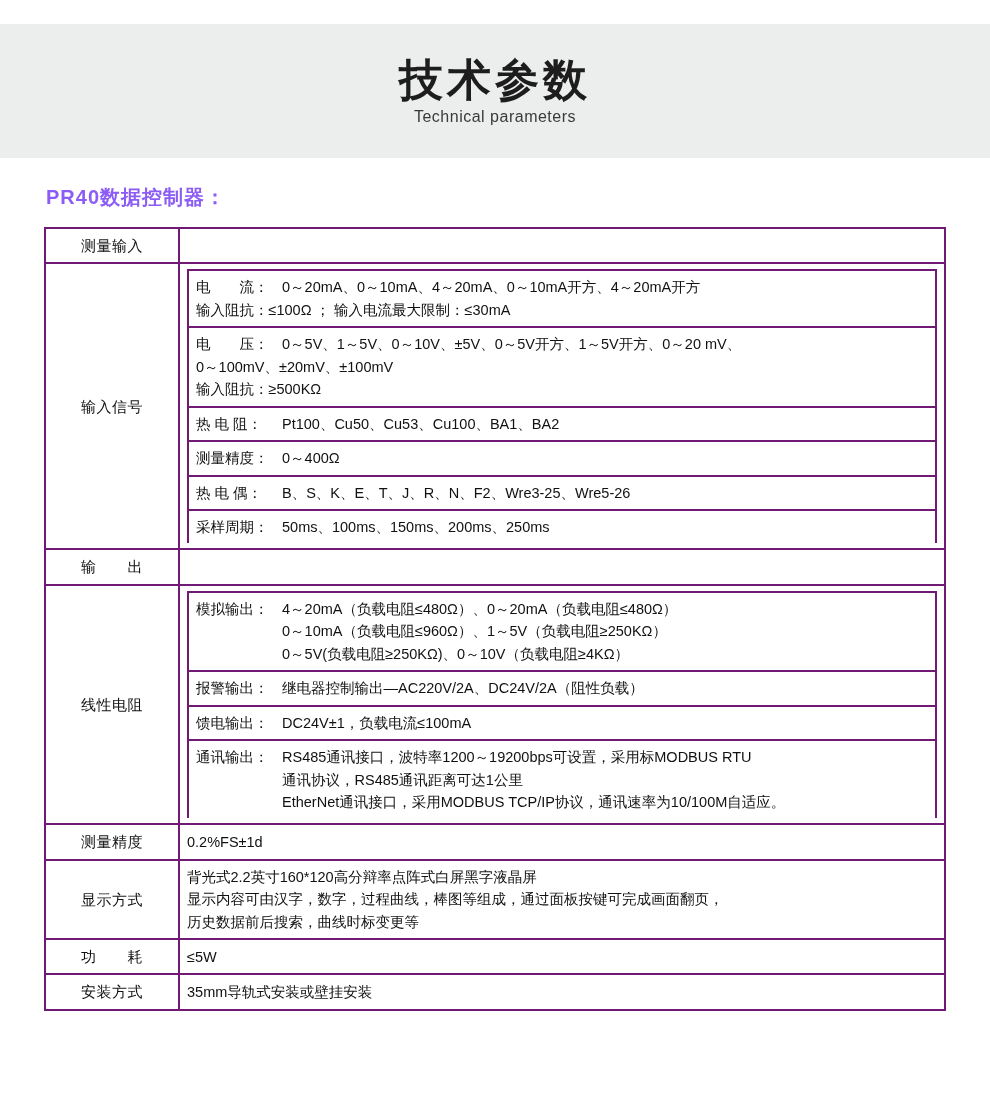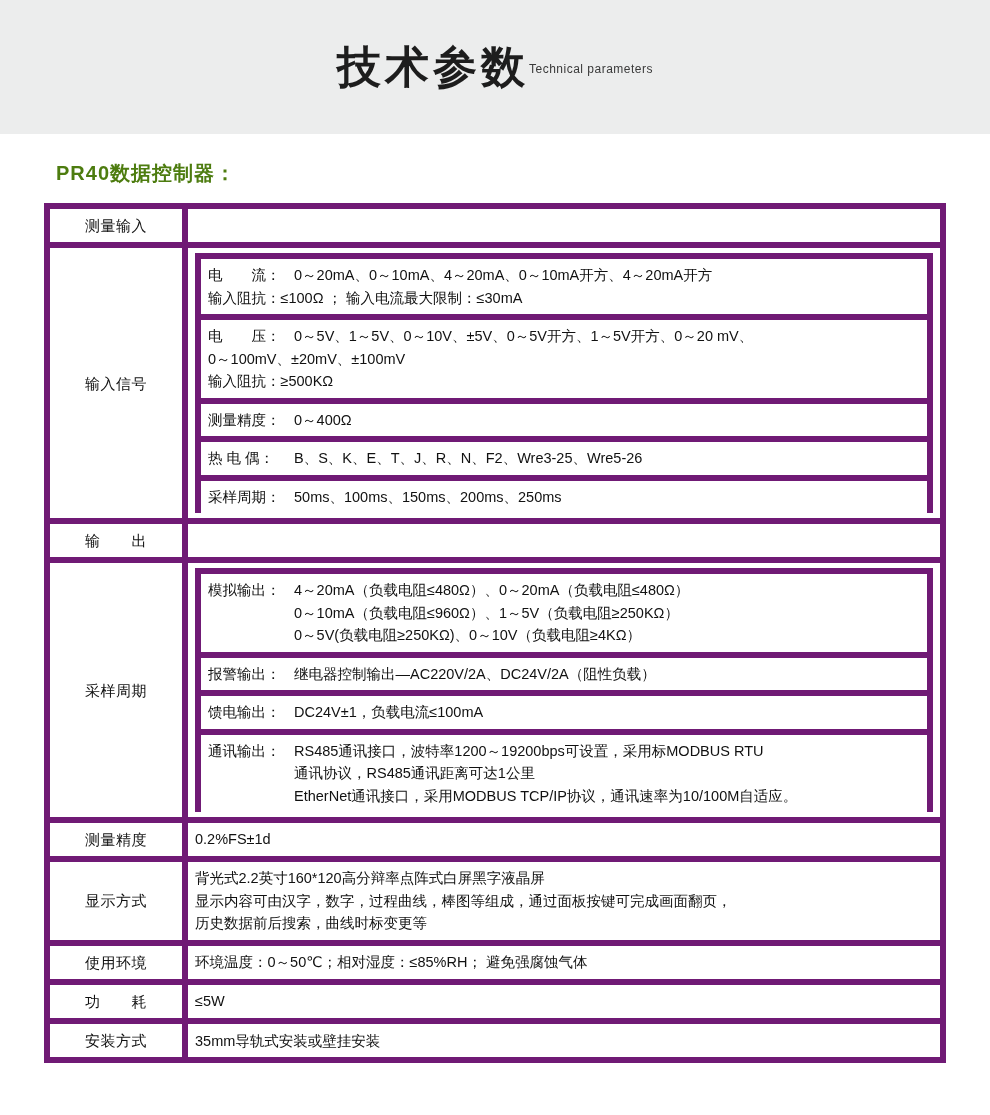--- a/index.html
+++ b/index.html
@@ -12,57 +12,59 @@
     background: #ffffff;
     font-family: "Liberation Sans", "DejaVu Sans", sans-serif;
     color: #1a1a1a;
     overflow: hidden;
   }
   .banner {
     width: 990px;
     height: 134px;
     background: #eceded;
     display: flex;
+    flex-direction: column;
     align-items: center;
     justify-content: center;
     box-sizing: border-box;
+    margin-top: 24px;
   }
   .banner-title {
     font-size: 44px;
     font-weight: bold;
     letter-spacing: 4px;
     color: #1d1d1d;
     line-height: 1.1;
   }
   .banner-sub {
-    font-size: 12px;
+    font-size: 16px;
     color: #3a3a3a;
     letter-spacing: 0.5px;
     margin-top: 4px;
   }
   .page-body {
     padding: 0 44px;
     box-sizing: border-box;
   }
   .section-title {
     font-size: 20px;
     font-weight: bold;
-    color: #4d7c0f;
-    margin: 26px 0 16px 12px;
+    color: #8b5cf6;
+    margin: 26px 0 16px 2px;
     letter-spacing: 1px;
   }
   table.spec {
     border-collapse: collapse;
     width: 902px;
     table-layout: fixed;
     font-size: 14.5px;
     color: #111;
   }
   table.spec td {
-    border: 6px solid #701a75;
+    border: 2px solid #701a75;
     padding: 5px 7px;
     vertical-align: middle;
     line-height: 1.55;
   }
   td.lbl {
     width: 118px;
     text-align: center;
     white-space: nowrap;
     font-size: 15px;
     letter-spacing: 0.5px;
@@ -145,20 +147,28 @@
                     <span class="k">电　　压：</span>
                     <span class="v">0～5V、1～5V、0～10V、±5V、0～5V开方、1～5V开方、0～20 mV、</span>
                   </div>
                   <div>0～100mV、±20mV、±100mV</div>
                   <div>输入阻抗：≥500KΩ</div>
                 </td>
               </tr>
               <tr>
                 <td>
                   <div class="rowflex">
+                    <span class="k">热 电 阻：</span>
+                    <span class="v">Pt100、Cu50、Cu53、Cu100、BA1、BA2</span>
+                  </div>
+                </td>
+              </tr>
+              <tr>
+                <td>
+                  <div class="rowflex">
                     <span class="k">测量精度：</span>
                     <span class="v">0～400Ω</span>
                   </div>
                 </td>
               </tr>
               <tr>
                 <td>
                   <div class="rowflex">
                     <span class="k">热 电 偶：</span>
                     <span class="v">B、S、K、E、T、J、R、N、F2、Wre3-25、Wre5-26</span>
@@ -177,21 +187,21 @@
           </table>
         </td>
       </tr>
 
       <tr>
         <td class="lbl">输　　出</td>
         <td class="emptycell"></td>
       </tr>
 
       <tr>
-        <td class="lbl">采样周期</td>
+        <td class="lbl">线性电阻</td>
         <td class="nested">
           <table class="inner">
             <tbody>
               <tr>
                 <td>
                   <div class="rowflex">
                     <span class="k">模拟输出：</span>
                     <span class="v">4～20mA（负载电阻≤480Ω）、0～20mA（负载电阻≤480Ω）</span>
                   </div>
                   <div class="indent">0～10mA（负载电阻≤960Ω）、1～5V（负载电阻≥250KΩ）</div>
@@ -238,24 +248,20 @@
 
       <tr>
         <td class="lbl">显示方式</td>
         <td>
           <div>背光式2.2英寸160*120高分辩率点阵式白屏黑字液晶屏</div>
           <div>显示内容可由汉字，数字，过程曲线，棒图等组成，通过面板按键可完成画面翻页，</div>
           <div>历史数据前后搜索，曲线时标变更等</div>
         </td>
       </tr>
 
-      <tr>
-        <td class="lbl">使用环境</td>
-        <td>环境温度：0～50℃；相对湿度：≤85%RH； 避免强腐蚀气体</td>
-      </tr>
 
 
       <tr>
         <td class="lbl">功　　耗</td>
         <td>≤5W</td>
       </tr>
 
       <tr>
         <td class="lbl">安装方式</td>
         <td>35mm导轨式安装或壁挂安装</td>

